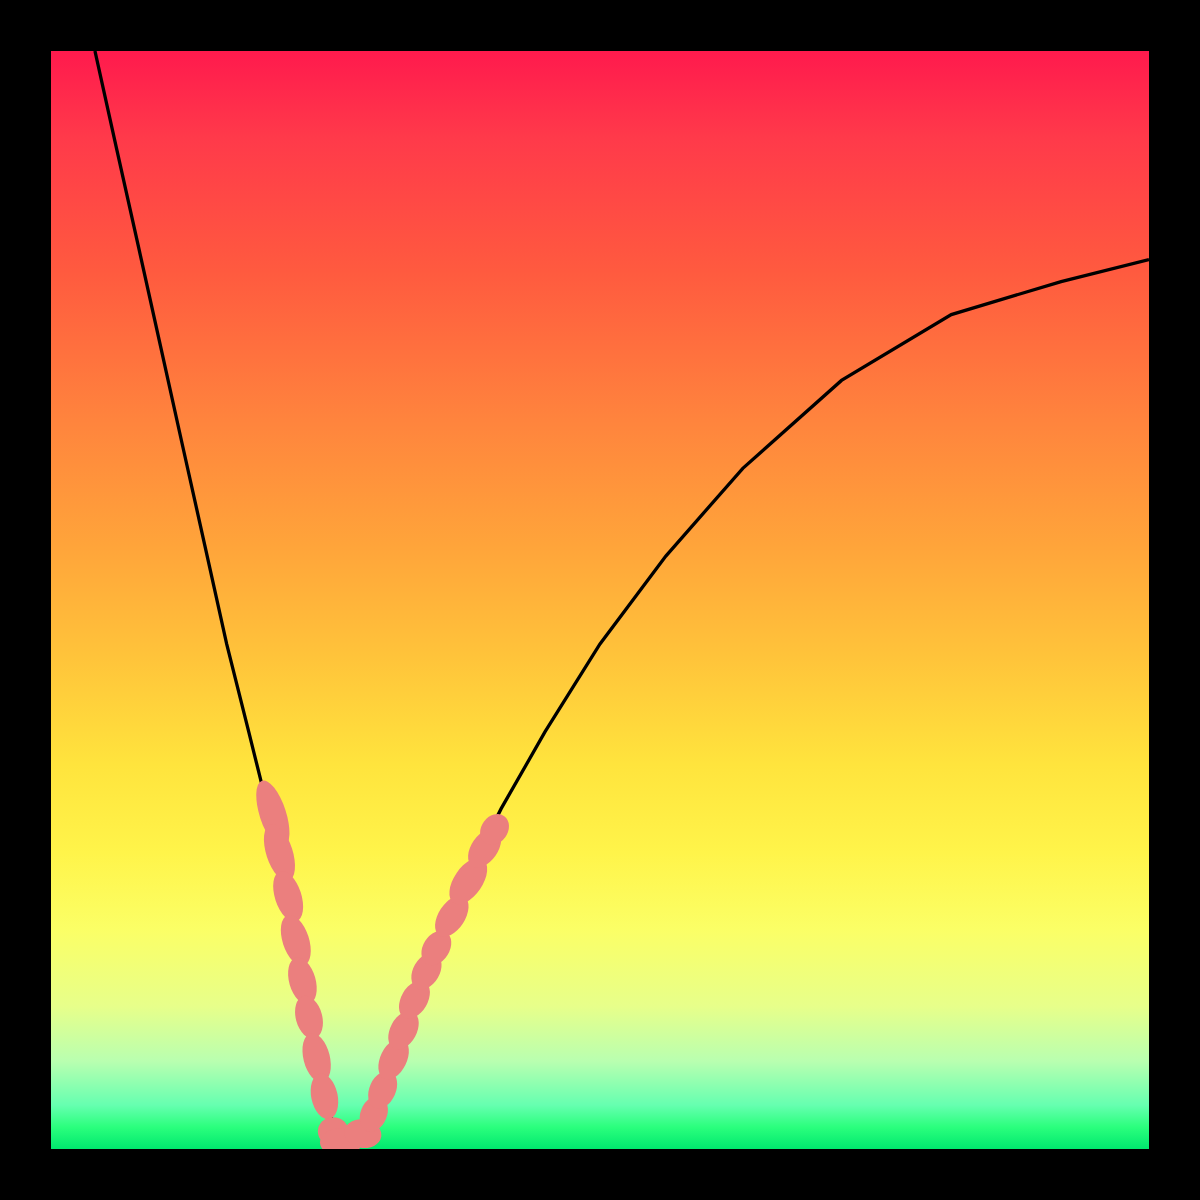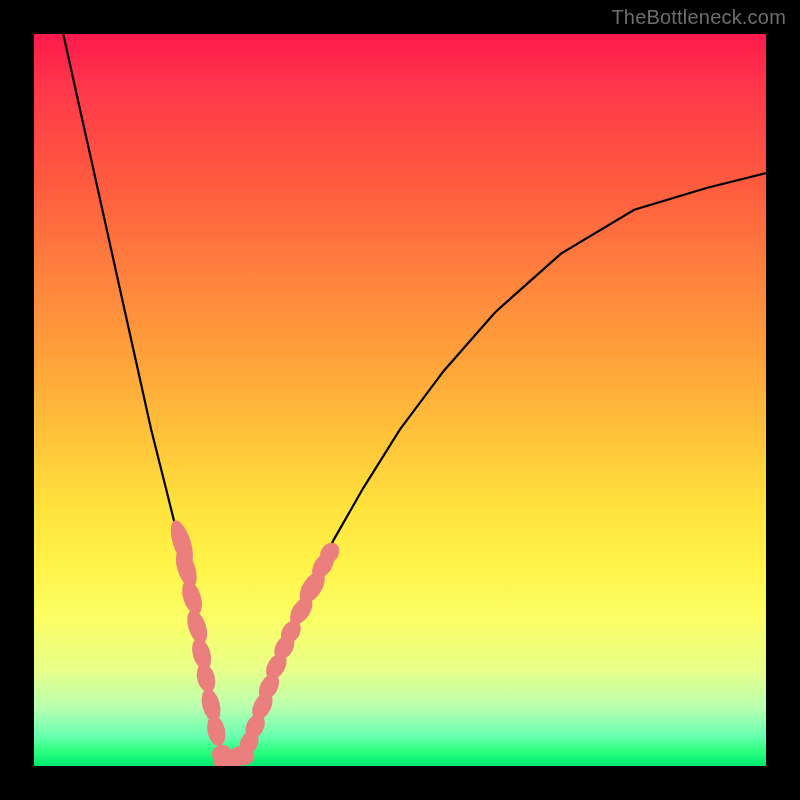--- a/index.html
+++ b/index.html
@@ -61,21 +61,20 @@
   }
   .marker {
     fill: #eb7f7e;
     stroke: none;
   }
 </style>
 </head>
 <body>
 
 <div class="frame">
-  <div class="watermark">TheBottleneck.com</div>
 
   <div class="plot">
     <svg class="curve" viewBox="0 0 732 732" preserveAspectRatio="none">
       <path id="curve-path" d="M29.3 0.0 L43.9 65.9 L58.6 131.8 L73.2 197.6 L87.8 263.5 L102.5 329.4 L117.1 395.3 L131.8 453.8 L146.4 512.4 L161.0 585.6 L168.4 622.2 L175.7 658.8 L183.0 695.4 L190.3 724.7 L197.6 728.3 L205.0 724.7 L219.6 695.4 L234.2 658.8 L248.9 622.2 L263.5 585.6 L278.2 549.0 L300.1 505.1 L329.4 453.8 L366.0 395.3 L409.9 336.7 L461.2 278.2 L527.0 219.6 L600.2 175.7 L673.4 153.7 L732.0 139.1" fill="none" stroke="#000000" stroke-width="2.2"></path>
       <g id="markers">
           <ellipse cx="147.9" cy="508.7" rx="8.8" ry="23.4" class="marker" fill="#eb7f7e" transform="rotate(-18 147.9 508.7)"></ellipse>
           <ellipse cx="152.3" cy="534.4" rx="8.8" ry="19.8" class="marker" fill="#eb7f7e" transform="rotate(-18 152.3 534.4)"></ellipse>
           <ellipse cx="158.1" cy="563.6" rx="8.8" ry="17.6" class="marker" fill="#eb7f7e" transform="rotate(-18 158.1 563.6)"></ellipse>
           <ellipse cx="163.2" cy="592.9" rx="8.8" ry="17.6" class="marker" fill="#eb7f7e" transform="rotate(-18 163.2 592.9)"></ellipse>
           <ellipse cx="167.6" cy="620.0" rx="8.8" ry="16.1" class="marker" fill="#eb7f7e" transform="rotate(-16 167.6 620.0)"></ellipse>

